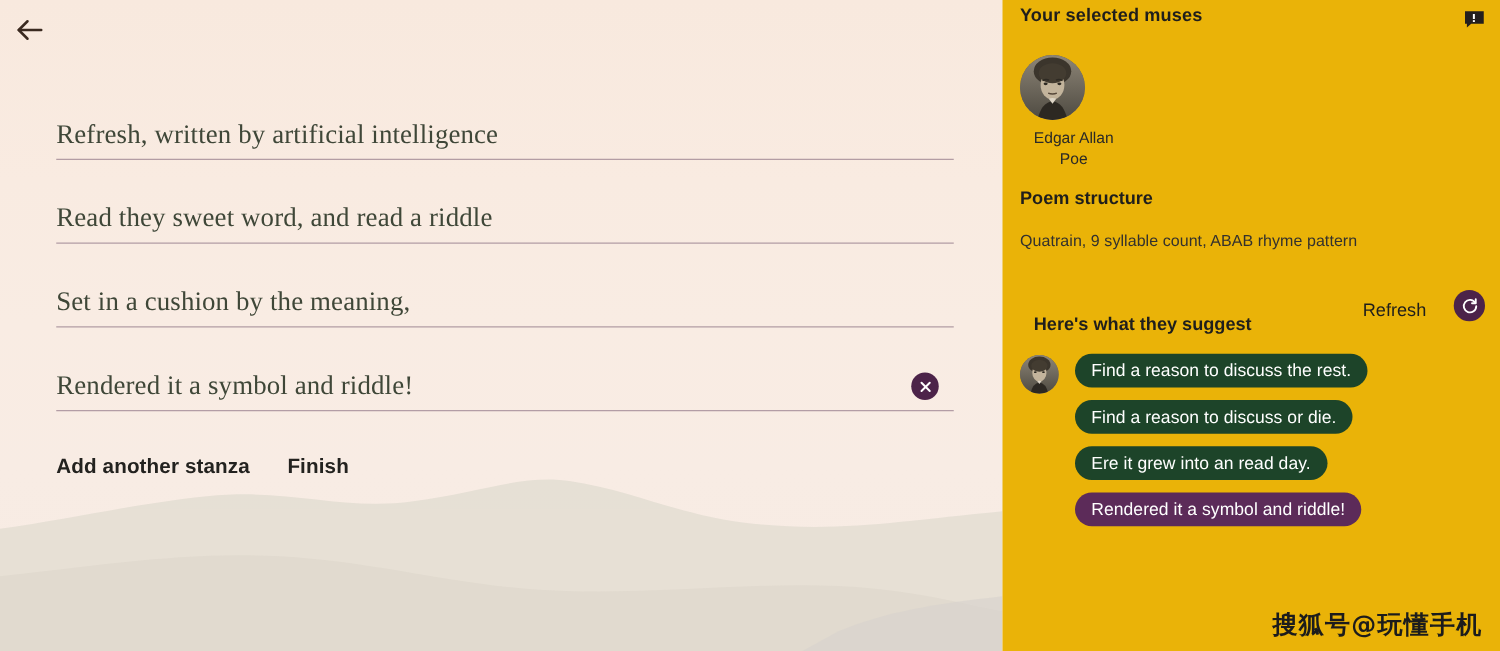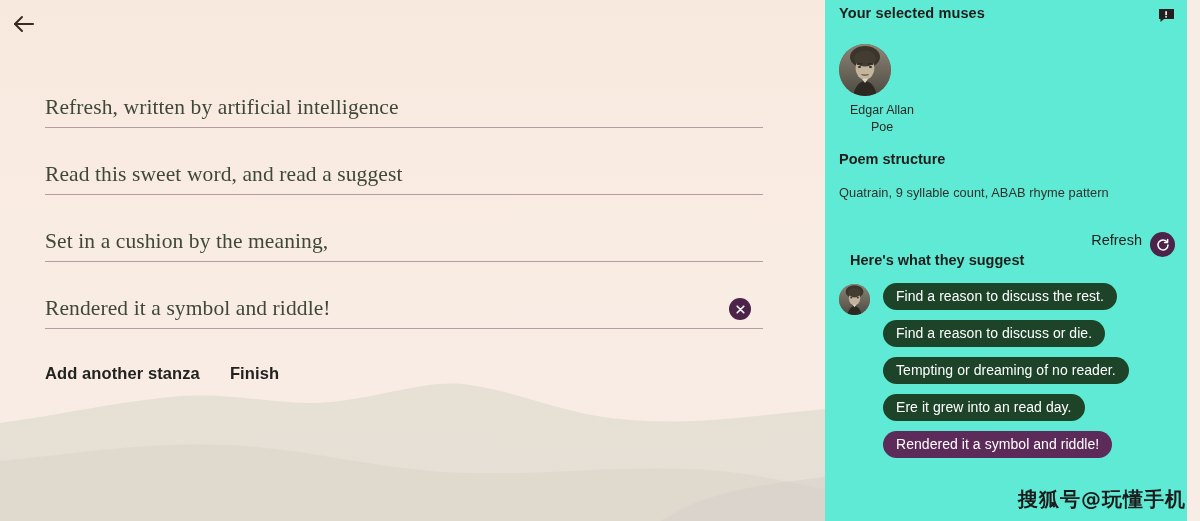--- a/index.html
+++ b/index.html
@@ -124,23 +124,23 @@
     cursor: pointer;
     letter-spacing: .1px;
     background: none;
     border: none;
     padding: 0;
   }
 
   
   #sidebar {
     position: relative;
-    width: 362px;
+    width: 398px;
     height: 521px;
-    background: #5eead4;
+    background: #eab308;
     overflow: hidden;
     flex: none;
   }
 
   #sidebar-header {
     position: absolute;
     left: 0; right: 0; top: 0;
     height: 30px;
     display: flex;
     align-items: center;
@@ -226,22 +226,22 @@
     font-size: 14.5px;
     font-weight: 700;
     color: #1f1e1c;
     margin-left: 11px;
   }
   #refresh-group {
     position: absolute;
     right: 0;
     top: -3px;
     display: flex;
-    align-items: flex-start;
-    gap: 8px;
+    align-items: flex-end;
+    gap: 22px;
     cursor: pointer;
   }
   #refresh-label {
     font-size: 14.5px;
     color: #1f1e1c;
   }
   #refresh-btn {
     width: 25px;
     height: 25px;
     border-radius: 50%;
@@ -336,21 +336,21 @@
     </div>
 
     <div id="poem">
 
       <div class="stanza-line">
         <div class="line-text">Refresh, written by artificial intelligence</div>
         <div class="line-rule"></div>
       </div>
 
       <div class="stanza-line">
-        <div class="line-text">Read this sweet word, and read a suggest</div>
+        <div class="line-text">Read they sweet word, and read a riddle</div>
         <div class="line-rule"></div>
       </div>
 
       <div class="stanza-line">
         <div class="line-text">Set in a cushion by the meaning,</div>
         <div class="line-rule"></div>
       </div>
 
       <div class="stanza-line">
         <div class="line-text">Rendered it a symbol and riddle!</div>
@@ -452,23 +452,20 @@
             </g>
           </svg>
         </div>
         <button class="chip" style="background: rgb(29, 68, 41);">Find a reason to discuss the rest.</button>
       </div>
 
       <div class="suggestion-row">
         <button class="chip" style="background: rgb(29, 68, 41);">Find a reason to discuss or die.</button>
       </div>
 
-      <div class="suggestion-row">
-        <button class="chip" style="background: rgb(29, 68, 41);">Tempting or dreaming of no reader.</button>
-      </div>
 
       <div class="suggestion-row">
         <button class="chip" style="background: rgb(29, 68, 41);">Ere it grew into an read day.</button>
       </div>
 
       <div class="suggestion-row">
         <button class="chip" style="background: rgb(92, 43, 89);">Rendered it a symbol and riddle!</button>
       </div>
 
     </div>

